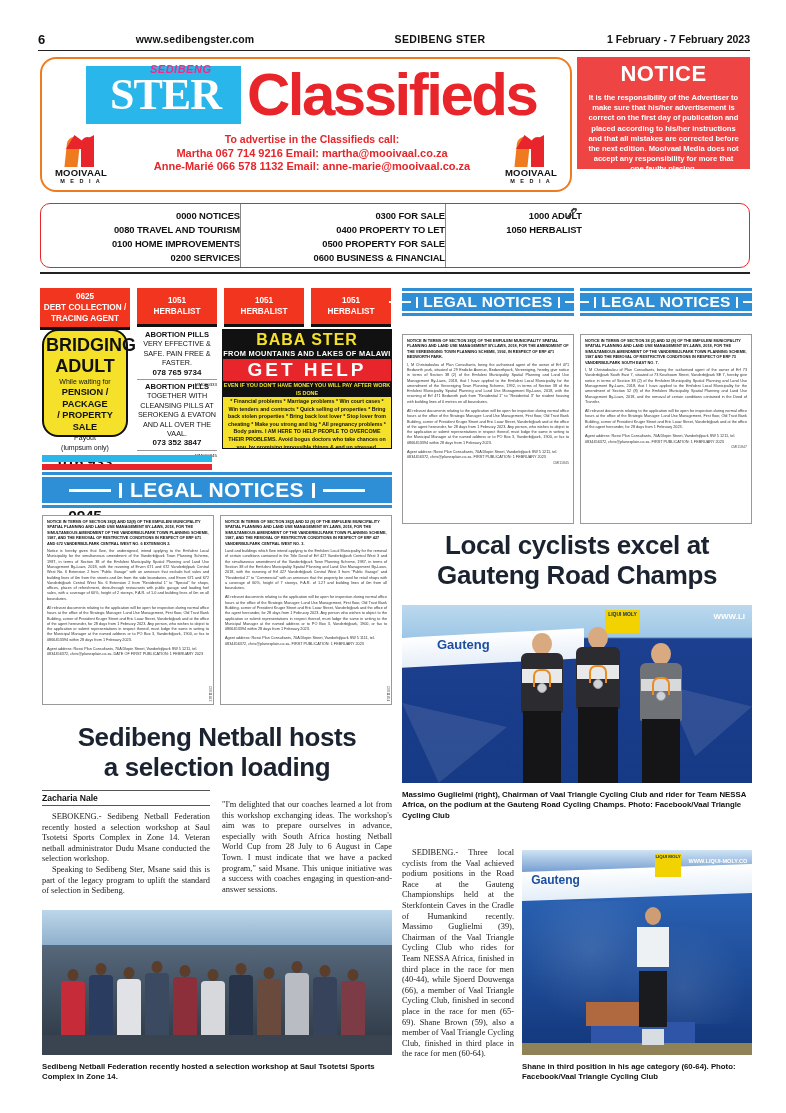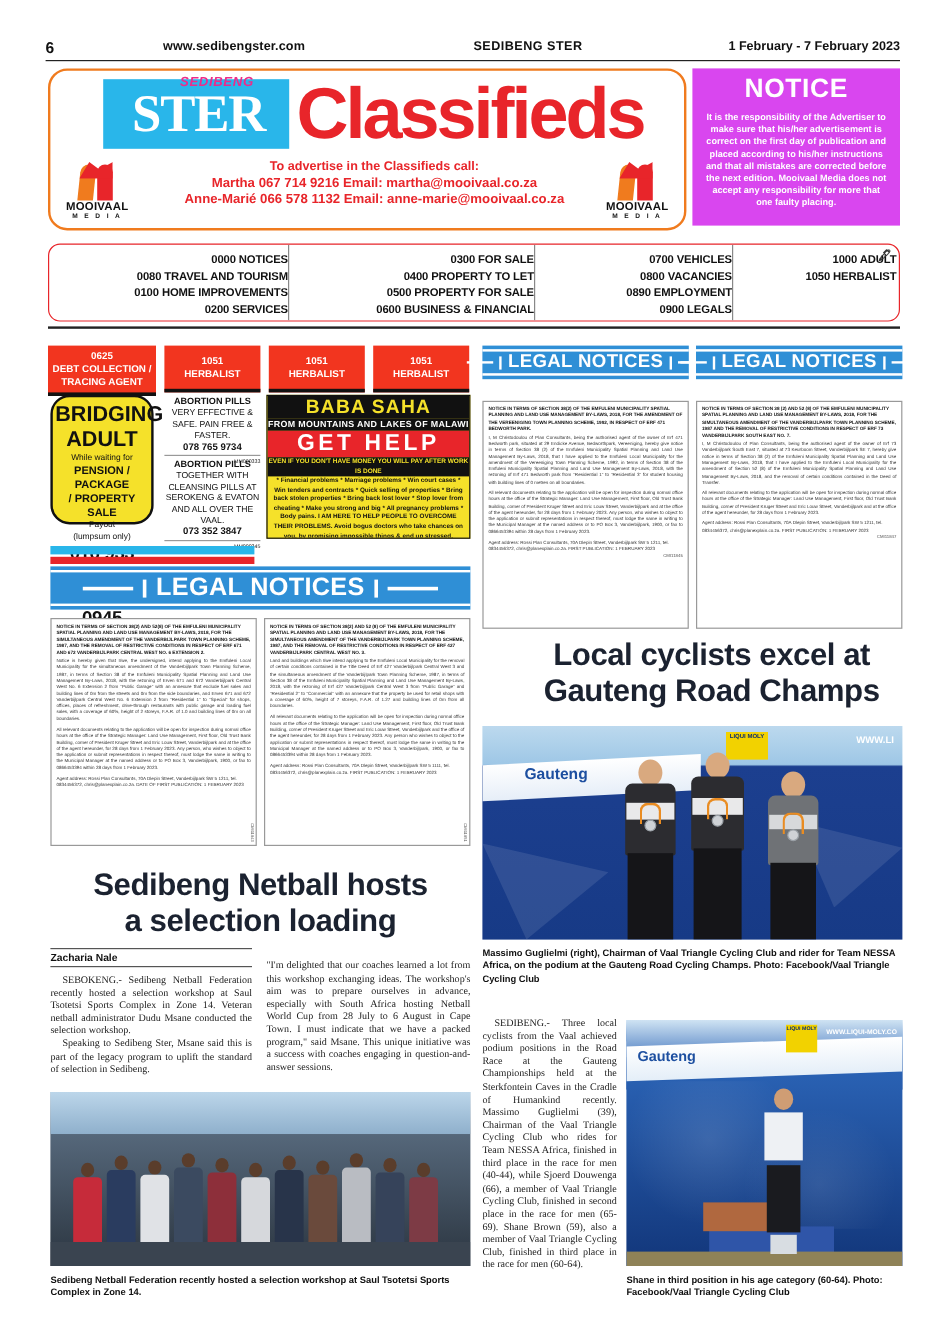--- a/index.html
+++ b/index.html
@@ -74,22 +74,22 @@
   .logo .m2 { left: 33px; }
   .logo .mtop {
     position:absolute; left:18px; bottom:18px; width:28px; height:14px;
     background:#e8252a; clip-path: polygon(0 100%, 30% 0, 60% 45%, 100% 0, 100% 100%);
   }
   .logo .lname { font-size: 9.5px; font-weight: 900; letter-spacing:.2px; }
   .logo .lsub { font-size: 5.5px; font-weight: bold; letter-spacing: 2px; }
 
   
   .notice {
-    position: absolute; left: 577px; top: 57px; width: 173px; height: 131px;
-    background: #d946ef; color:#fff; text-align:center; padding: 2px 4px;
+    position: absolute; left: 577px; top: 57px; width: 173px; height: 112px;
+    background: #ef4444; color:#fff; text-align:center; padding: 2px 4px;
     box-sizing: border-box;
   }
   .notice h2 { margin: 2px 0 4px; font-size: 22px; font-weight: 900; letter-spacing:.5px; }
   .notice p { margin: 6px; font-size: 7.6px; line-height: 10.2px; font-weight: bold; }
 
   
   .catbar {
     position: absolute; left: 40px; top: 203px; width: 710px; height: 65px;
     border: 1.6px solid #e8252a; border-radius: 10px;
     display: flex; box-sizing: border-box; overflow:hidden;
@@ -330,26 +330,20 @@
       <div>0080 TRAVEL AND TOURISM</div>
       <div>0100 HOME IMPROVEMENTS</div>
       <div>0200 SERVICES</div>
     </div>
     <div class="catcol c2">
       <div>0300 FOR SALE</div>
       <div>0400 PROPERTY TO LET</div>
       <div>0500 PROPERTY FOR SALE</div>
       <div>0600 BUSINESS &amp; FINANCIAL</div>
     </div>
-    <div class="catcol c3">
-      <div>0700 VEHICLES</div>
-      <div>0800 VACANCIES</div>
-      <div>0890 EMPLOYMENT</div>
-      <div>0900 LEGALS</div>
-    </div>
     <div class="catcol c4">
       <div>1000 ADULT</div>
       <div>1050 HERBALIST</div>
       <div class="quill">🖋</div>
     </div>
   </div>
   <div class="catrule"></div>
 
   <div class="adbox" style="left:40px; top:288px; width:90px;">
     <div class="adhead">
@@ -399,21 +393,21 @@
     <div class="code">MM000333</div>
   </div>
   <div class="adbox abortion" style="left:137px; top:382px; width:80px;">
     <div class="t">ABORTION PILLS</div>
     <div>TOGETHER WITH CLEANSING PILLS AT SEROKENG &amp; EVATON AND ALL OVER THE VAAL.</div>
     <div class="ph">073 352 3847</div>
     <div class="code">MM000345</div>
   </div>
 
   <div class="adbox baba" style="left:222px; top:329px; width:170px; height:120px;">
-    <div class="b1">BABA SAHA</div>
+    <div class="b1">BABA STER</div>
     <div class="b2">FROM MOUNTAINS AND LAKES OF MALAWI</div>
     <div class="b3">GET HELP</div>
     <div class="b4">EVEN IF YOU DON'T HAVE MONEY YOU WILL PAY AFTER WORK IS DONE</div>
     <div class="b5">* Financial problems * Marriage problems * Win court cases * Win tenders and contracts * Quick selling of properties * Bring back stolen properties * Bring back lost lover * Stop lover from cheating * Make you strong and big * All pregnancy problems * Body pains. I AM HERE TO HELP PEOPLE TO OVERCOME THEIR PROBLEMS. Avoid bogus doctors who take chances on you, by promising impossible things &amp; end up stressed.</div>
 
   </div>
 
   <div class="blueline" style="left:42px; top:455px; width:170px; height:7px;"></div>
   <div class="redline" style="left:42px; top:464px; width:170px; height:6px;"></div>
 
@@ -484,21 +478,21 @@
   </div>
 
   <div class="legaltext" style="left:220px; top:515px; width:172px; height:190px;">
     <div class="lt-head">NOTICE IN TERMS OF SECTION 38(2) AND 52 (8) OF THE EMFULENI MUNICIPALITY SPATIAL PLANNING AND LAND USE MANAGEMENT BY-LAWS, 2018, FOR THE SIMULTANEOUS AMENDMENT OF THE VANDERBIJLPARK TOWN PLANNING SCHEME, 1987, AND THE REMOVAL OF RESTRICTIVE CONDITIONS IN RESPECT OF ERF 427 VANDERBIJLPARK CENTRAL WEST NO. 3.</div>
     <p>Land and buildings which I/we intend applying to the Emfuleni Local Municipality for the removal of certain conditions contained in the Title Deed of Erf 427 Vanderbijlpark Central West 3 and the simultaneous amendment of the Vanderbijlpark Town Planning Scheme, 1987, in terms of Section 38 of the Emfuleni Municipality Spatial Planning and Land Use Management By-Laws, 2018, with the rezoning of Erf 427 Vanderbijlpark Central West 3 from "Public Garage" and "Residential 2" to "Commercial" with an annexure that the property be used for retail shops with a coverage of 60%, height of 7 storeys, F.A.R. of 1.27 and building lines of 0m from all boundaries.</p>
     <p>All relevant documents relating to the application will be open for inspection during normal office hours at the office of the Strategic Manager: Land Use Management, First floor, Old Trust Bank Building, corner of President Kruger Street and Eric Louw Street, Vanderbijlpark and the office of the agent hereunder, for 28 days from 1 February 2023. Any person who wishes to object to the application or submit representations in respect thereof, must lodge the same in writing to the Municipal Manager at the named address or to PO Box 3, Vanderbijlpark, 1900, or fax to 0866453394 within 28 days from 1 February 2023.</p>
     <div class="lt-foot">Agent address: Rossi Plan Consultants, 70A Dlepin Street, Vanderbijlpark SW 5 1111, tel. 0834456372, chris@planexplain.co.za. FIRST PUBLICATION: 1 FEBRUARY 2023</div>
     <div class="lt-side">CMI11851</div>
   </div>
 
-  <div class="headline" style="left:418px; top:530px; width:350px;">
+  <div class="headline" style="left:402px; top:530px; width:350px;">
     <div>Local cyclists excel at</div>
     <div>Gauteng Road Champs</div>
   </div>
 
   <div class="photo ph-podium1" style="left:402px; top:605px; width:350px; height:178px;">
     <div class="banner-w"></div>
     <div class="gauteng">Gauteng</div>
     <div class="liqui">LIQUI MOLY</div>
     <div class="www">WWW.LI</div>
     <div class="tri" style="left:0; top:55%; width:30%; height:45%;"></div>

